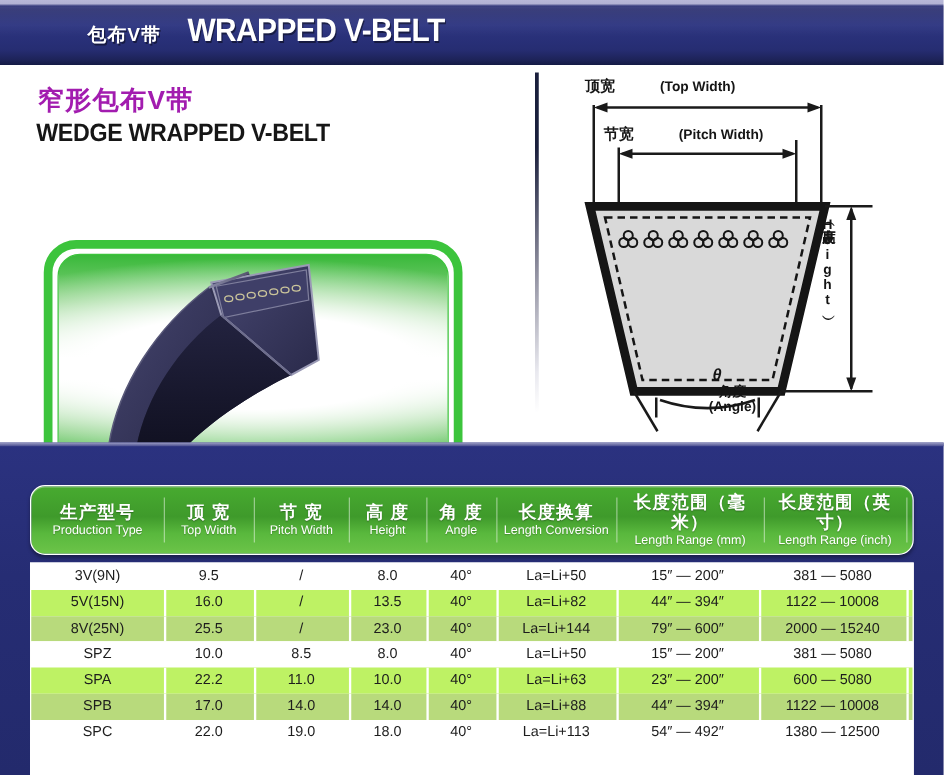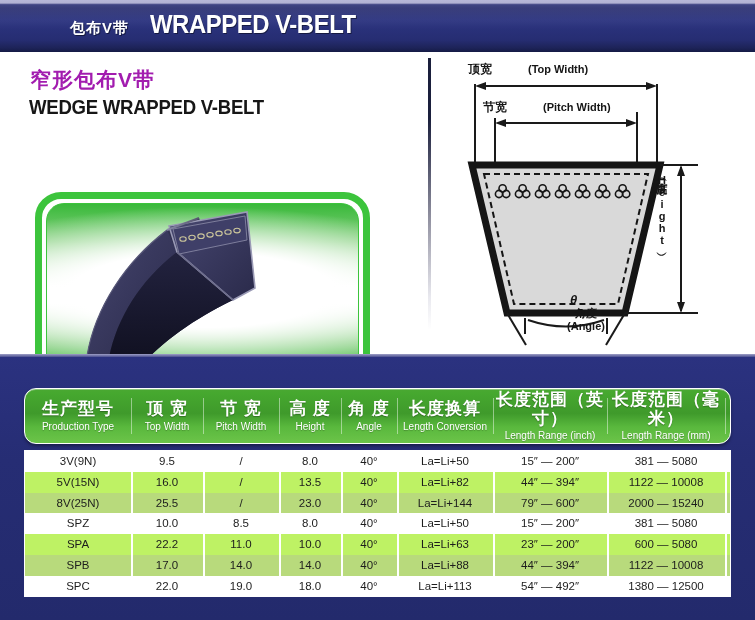--- a/index.html
+++ b/index.html
@@ -144,25 +144,25 @@
     text-align:center;
     position:relative;
     padding:0 2px;
     box-sizing:border-box;
     line-height:1.1;
   }
   .hcell + .hcell:before{
     content:"";position:absolute;left:0;top:9px;bottom:9px;width:1px;
     background:rgba(255,255,255,0.45);
   }
-  .hcell .cn{font-size:17px;font-weight:bold;letter-spacing:1px;text-shadow:0 1px 1px rgba(0,0,0,0.3);}
+  .hcell .cn{font-size:14px;font-weight:bold;letter-spacing:1px;text-shadow:0 1px 1px rgba(0,0,0,0.3);}
   .hcell .en{font-size:10px;font-weight:normal;margin-top:2px;text-shadow:0 1px 1px rgba(0,0,0,0.25);}
 
   #data-table{
-    position:absolute;left:24px;top:96px;width:707px;height:147px;
+    position:absolute;left:24px;top:96px;width:707px;height:170px;
     background:#ffffff;
     border:1px solid #ffffff;
     box-sizing:border-box;
   }
   .drow{display:flex;height:20.8px;align-items:center;}
   .drow.shade-a{background:#bef264;}
   .drow.shade-b{background:#b8da7c;}
   .drow.shade-w{background:#ffffff;}
   .dcell{
     flex:0 0 auto;
@@ -371,27 +371,27 @@
       <span class="en">Height</span>
     </div>
     <div class="hcell c4">
       <span class="cn">角 度</span>
       <span class="en">Angle</span>
     </div>
     <div class="hcell c5">
       <span class="cn">长度换算</span>
       <span class="en">Length Conversion</span>
     </div>
+    <div class="hcell c7">
+      <span class="cn">长度范围（毫米）</span>
+      <span class="en">Length Range (mm)</span>
+    </div>
     <div class="hcell c6">
       <span class="cn">长度范围（英寸）</span>
       <span class="en">Length Range (inch)</span>
-    </div>
-    <div class="hcell c7">
-      <span class="cn">长度范围（毫米）</span>
-      <span class="en">Length Range (mm)</span>
     </div>
     <div class="hcell c8">
       
       
     </div>
   </div>
 
   <div id="data-table">
     <div class="drow shade-w">
       <div class="dcell c0">3V(9N)</div>

